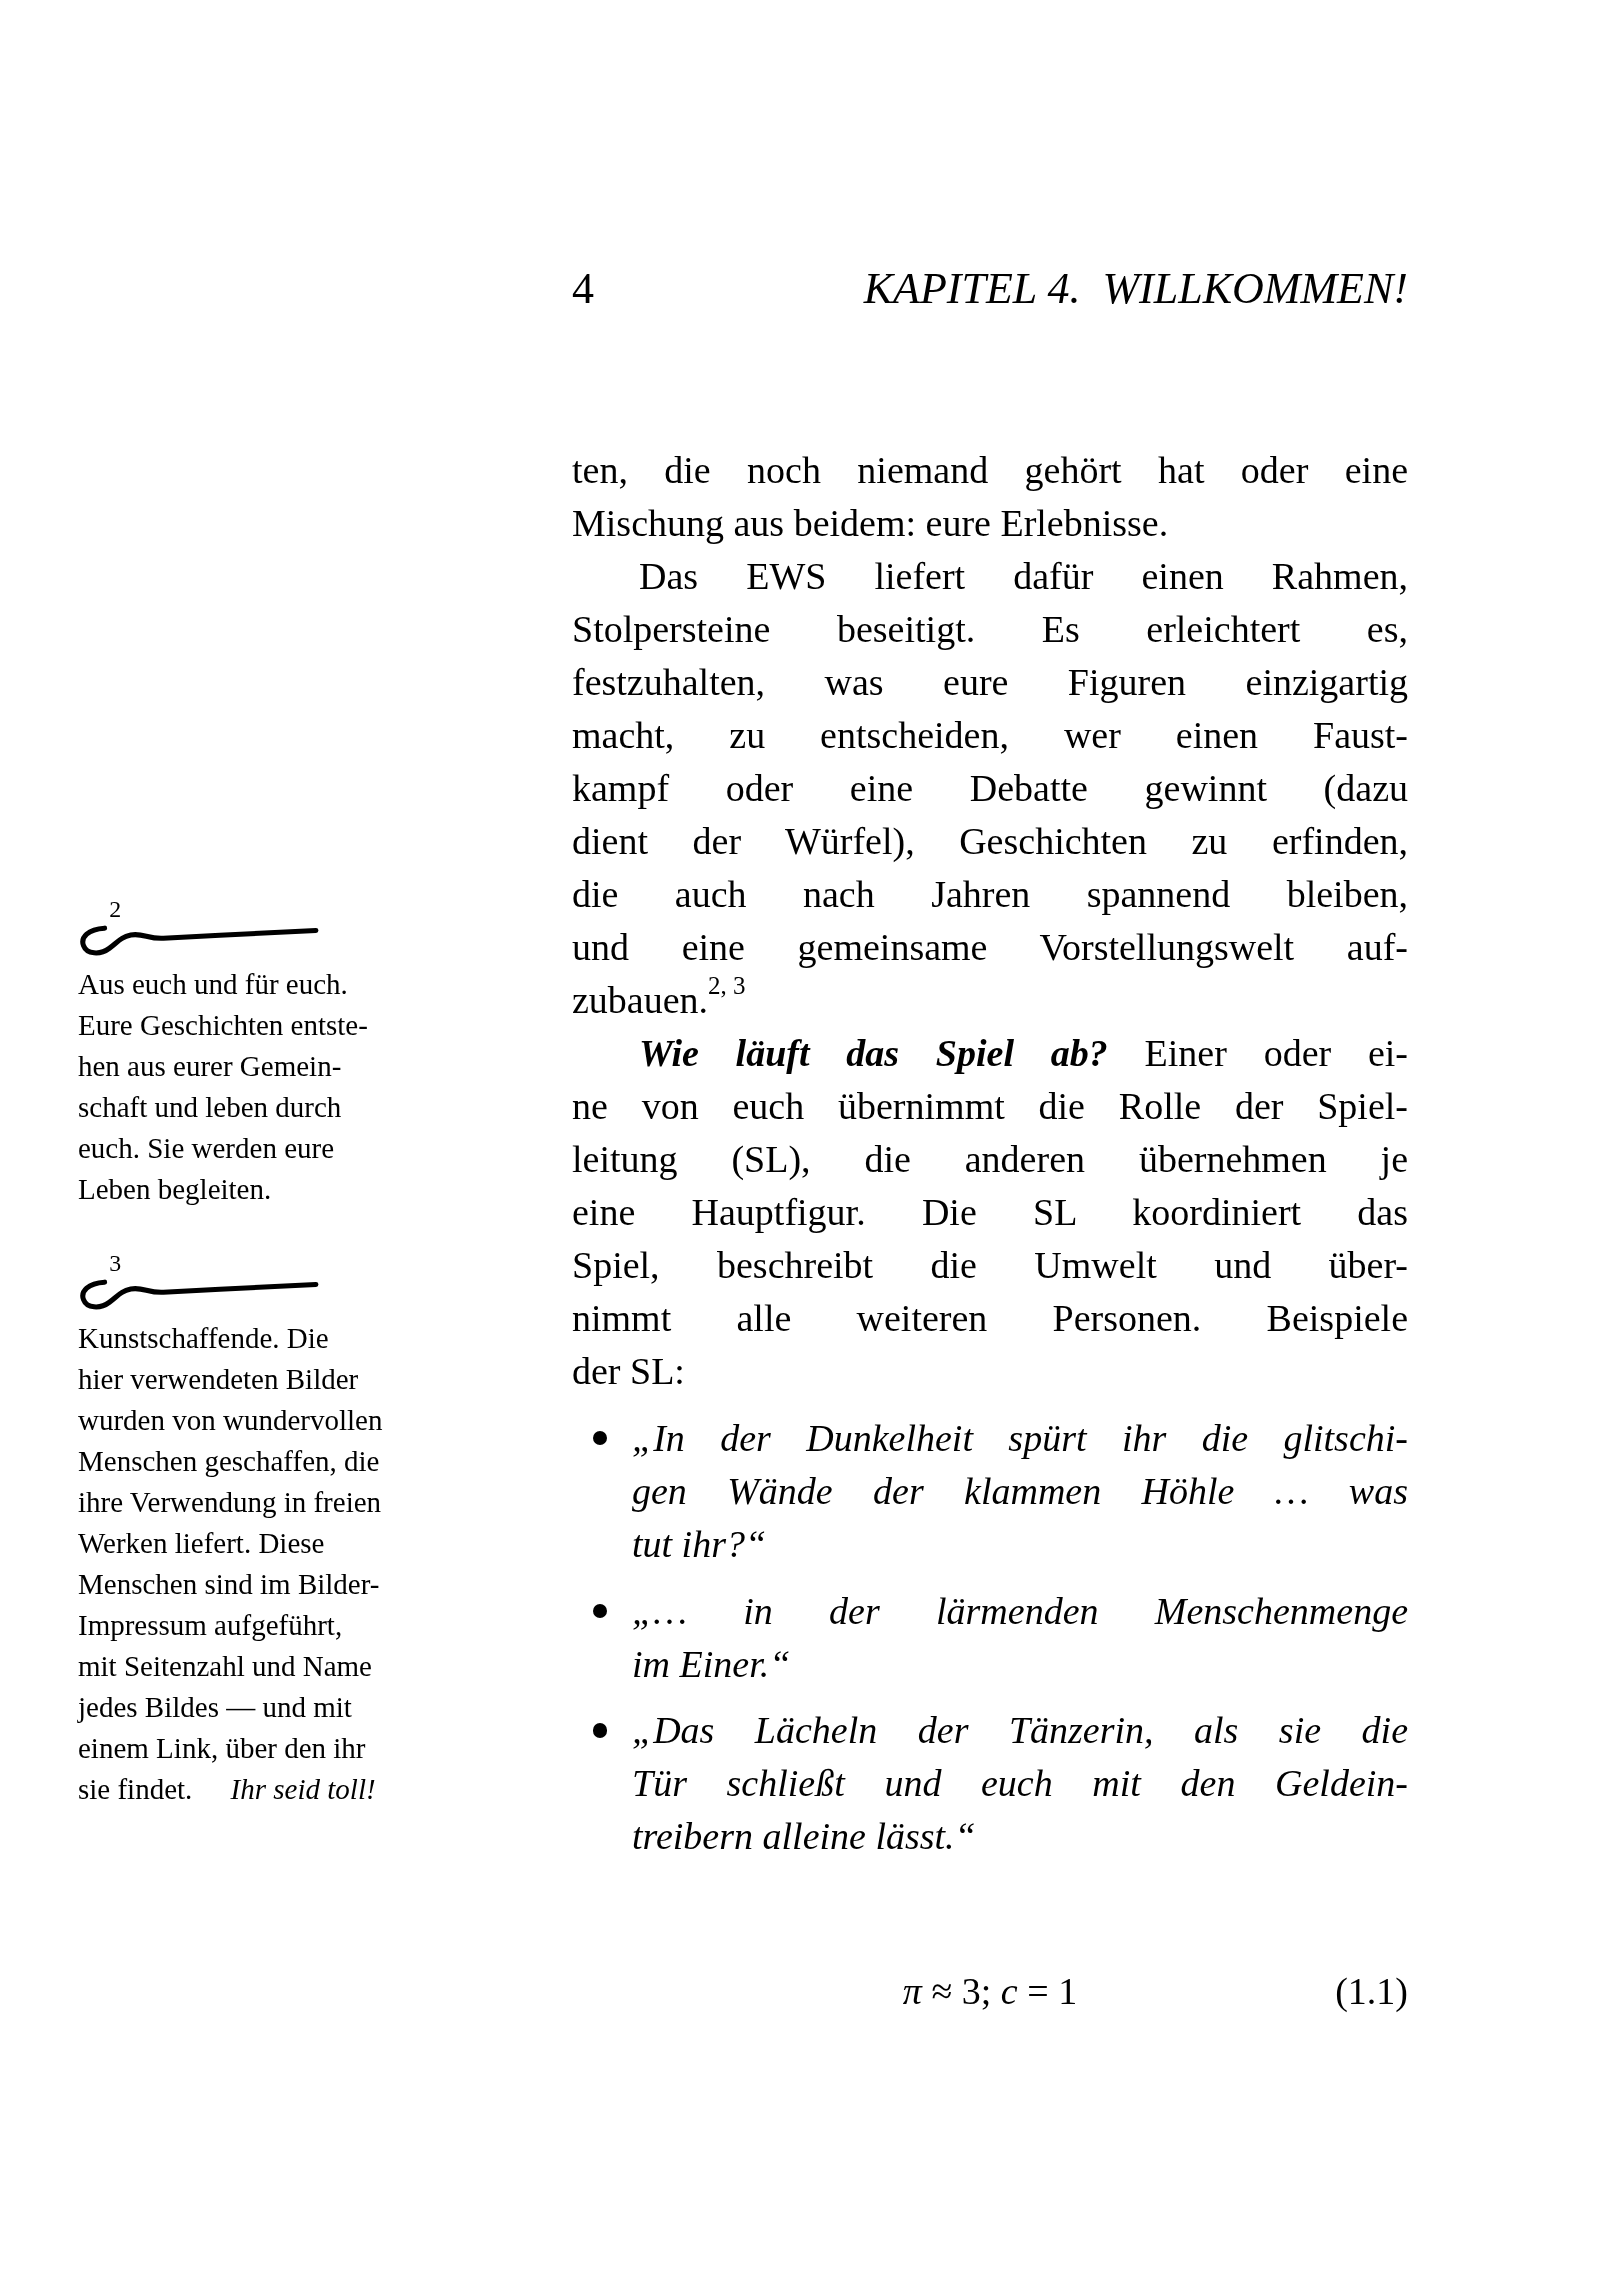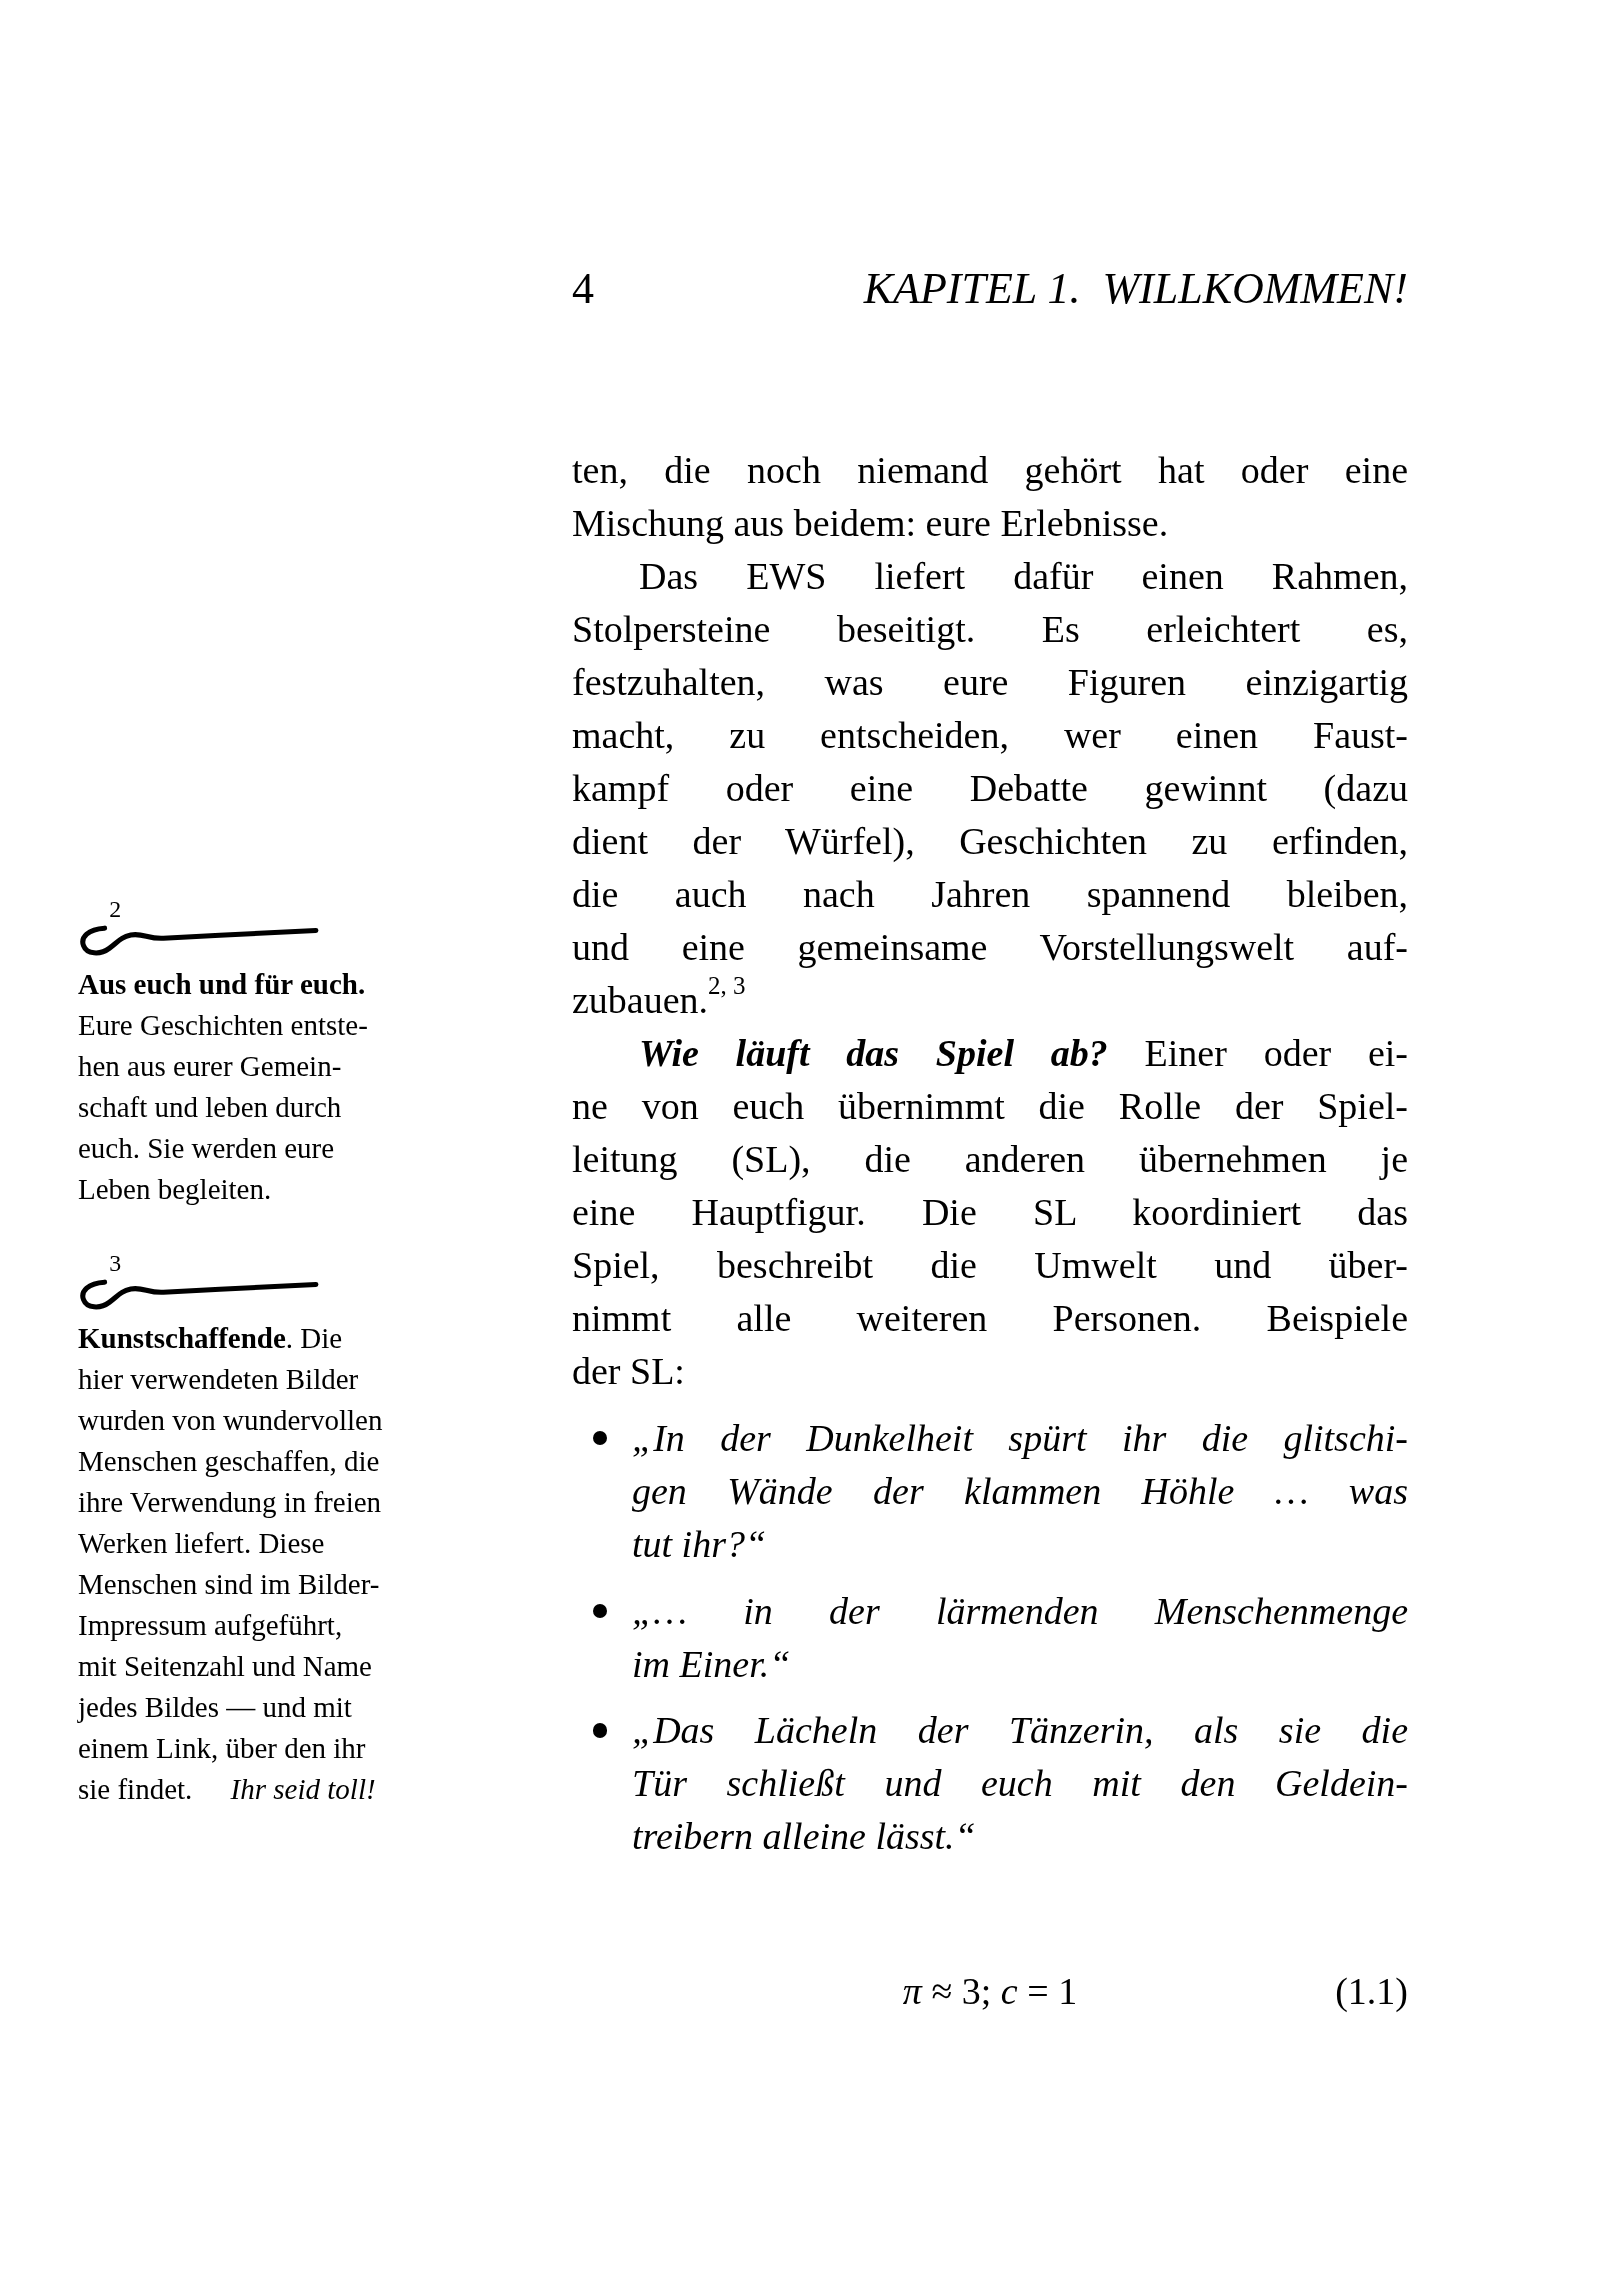--- a/index.html
+++ b/index.html
@@ -103,31 +103,31 @@
   .margin-note-2 { top: 1250px; }
   .swash {
     display: block;
     margin: 0 0 5.5px 0;
   }
   .swash-num {
     font-family: "Liberation Serif", serif;
     font-size: 52px;
   }
   .mline { height: 41px; white-space: nowrap; }
-  .b { font-weight: bold; }
+  .b { font-weight: normal; }
   .i { font-style: italic; margin-left: 31px; }
 </style>
 </head>
 <body>
 
 <div class="page">
 
   <div class="header">
     <span class="pagenum">4</span>
-    <span class="chapter">KAPITEL 1.  WILLKOMMEN!</span>
+    <span class="chapter">KAPITEL 4.  WILLKOMMEN!</span>
   </div>
 
   <div class="margin-note margin-note-1">
     <svg class="swash" width="248" height="62" viewBox="0 0 540 135" style="font-size:64px">
       <text class="swash-num" x="68" y="46">2</text>
       <path d="M 58 70 C 22 72, 5 90, 12 108 C 19 127, 48 129, 68 114 C 88 99, 93 90, 115 85 C 141 80, 153 94, 186 92 C 295 86, 430 80, 518 75" fill="none" stroke="#000" stroke-width="11" stroke-linecap="round"></path>
     </svg>
     <div class="mline">
       <span class="b">Aus euch und für euch.</span>
     </div>

